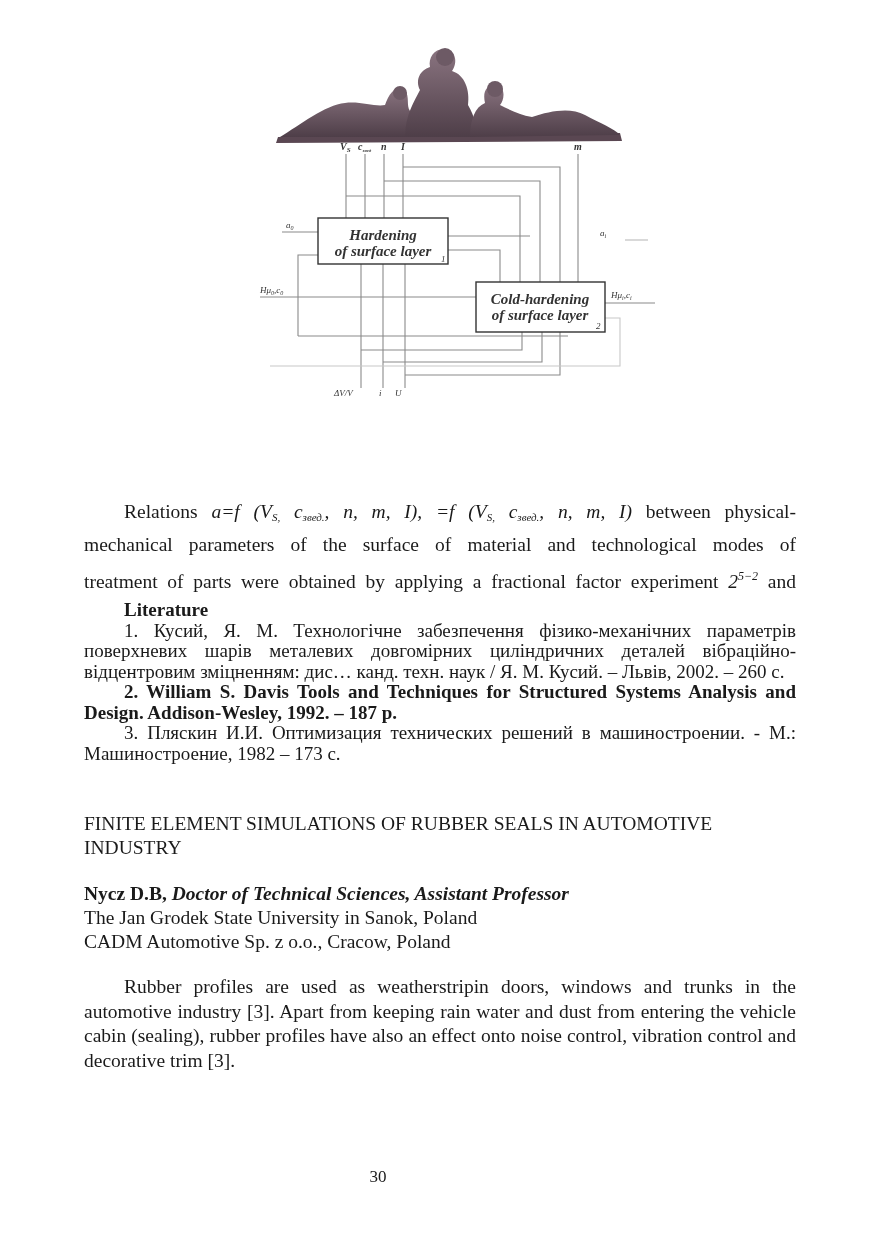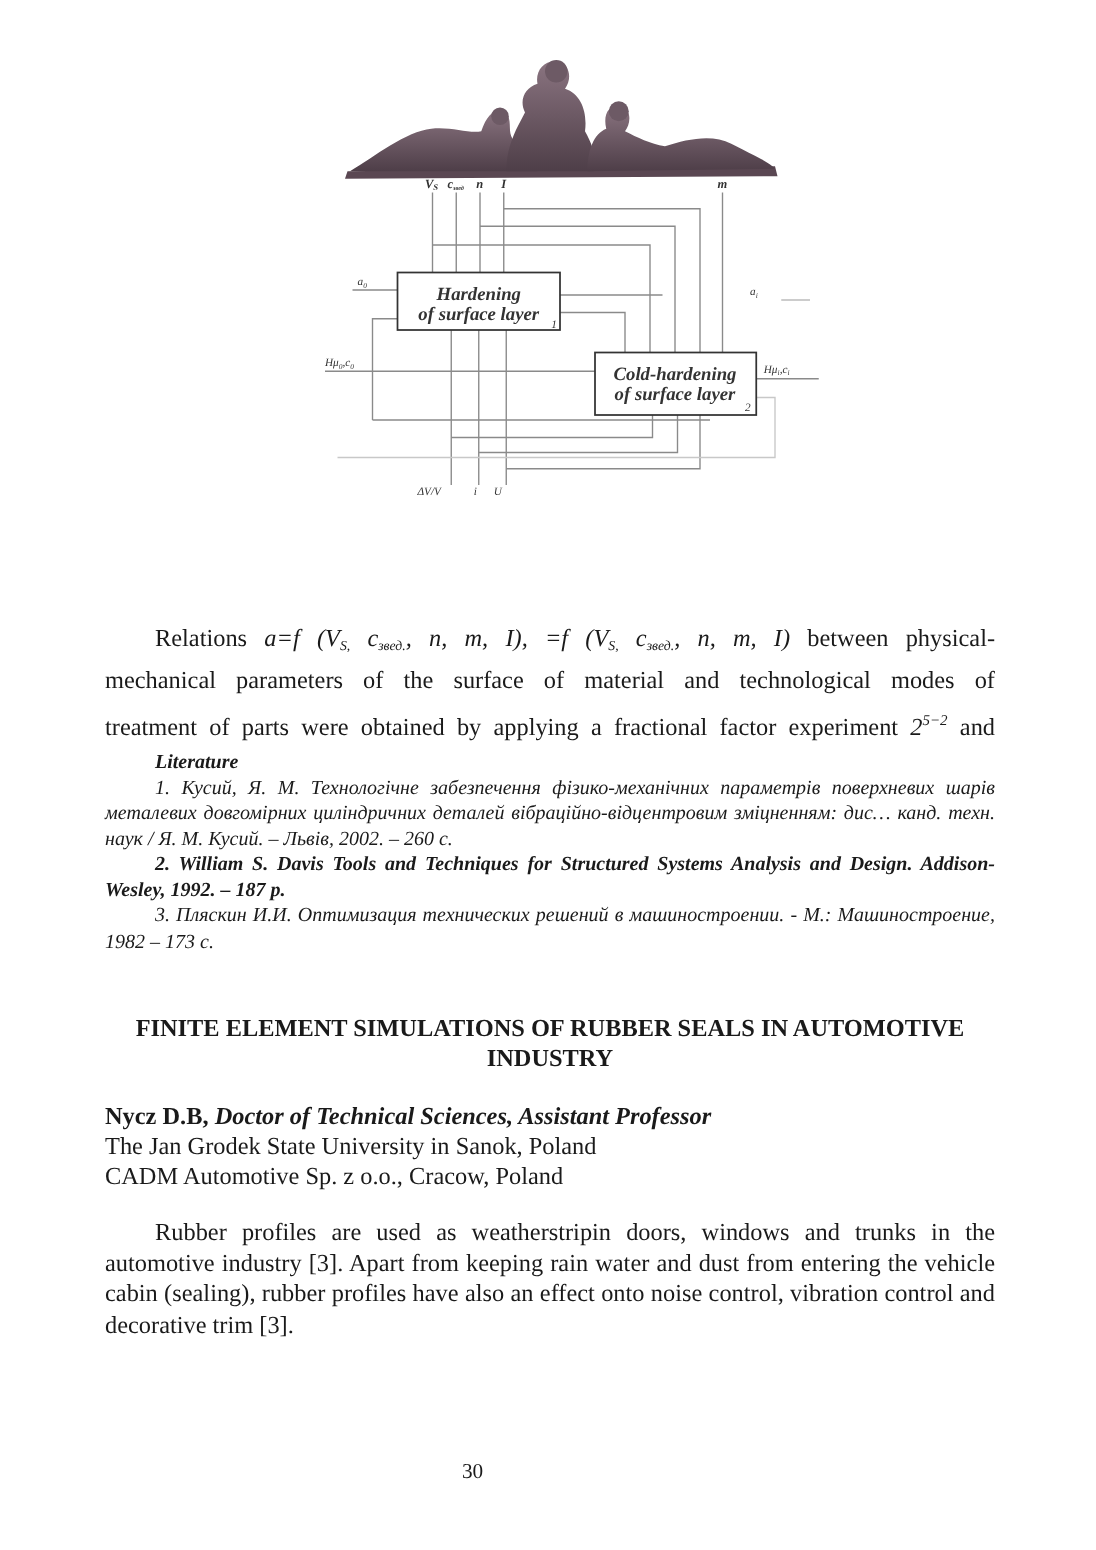--- a/index.html
+++ b/index.html
@@ -13,25 +13,25 @@
   .para { left: 84px; width: 712px; font-size: 19.5px; line-height: 27px; text-align: justify; }
   .para p { margin: 0; text-indent: 40px; text-align: justify; }
   .para1 { top: 470px; margin-top: 28px; }
   .para1 .line { text-align: justify; text-align-last: justify; }
   .para1 .line.last { text-align-last: left; }
   .para1 .line.first { text-indent: 40px; }
   .para1 .line.tall { line-height: 36px; }
   .it { font-style: italic; }
   sub.s { font-size: 11px; vertical-align: -3px; }
   sup.s { font-size: 12px; vertical-align: 8px; font-style: italic; }
-  .lit { left: 84px; top: 600px; width: 712px; font-size: 16px; line-height: 20.5px; font-style: italic; }
+  .lit { left: 84px; top: 600px; width: 712px; font-size: 19px; line-height: 20.5px; }
   .lit .head { font-weight: bold; padding-left: 40px; }
   .lit p { margin: 0; text-indent: 40px; text-align: justify; }
   .lit p.bold { font-weight: bold; }
-  .title { left: 84px; top: 812px; width: 712px; text-align: center; font-weight: bold;
+  .title { left: 84px; top: 812px; width: 712px; font-weight: normal;
            font-size: 19.5px; line-height: 24px; }
   .author { left: 84px; top: 882px; width: 712px; font-size: 19.5px; line-height: 24px; }
   .author .bold { font-weight: bold; }
   .author .bi { font-weight: bold; font-style: italic; }
   .author .i { }
   .body2 { top: 975px; line-height: 24.5px; }
   .pageno { left: 0; width: 756px; top: 1167px; text-align: center; font-size: 17px; }
   .dlbl { font-family: "Liberation Serif", serif; font-style: italic; fill: #333; }
 </style>
 </head>

